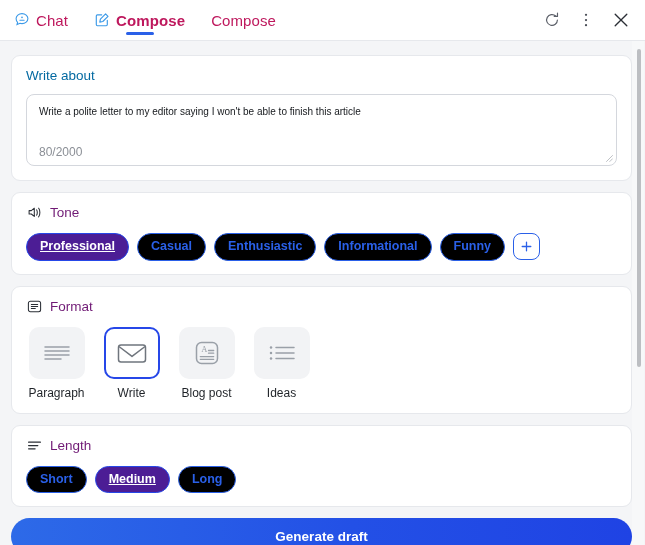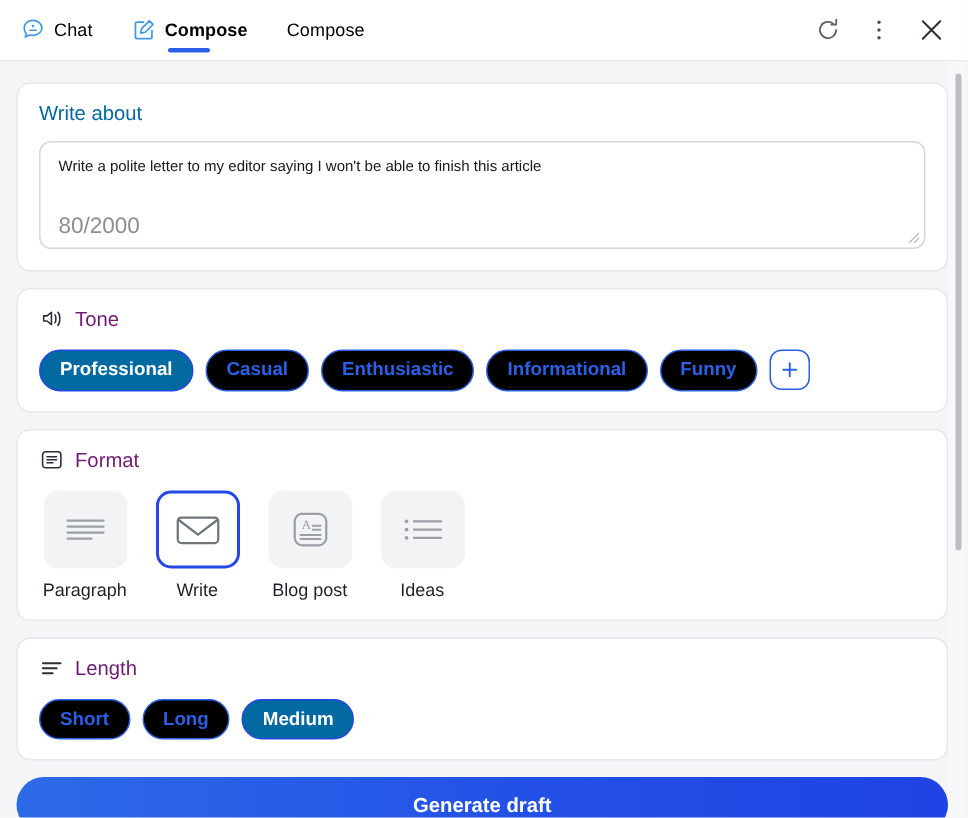--- a/index.html
+++ b/index.html
@@ -34,22 +34,22 @@
   .tab {
     display: flex;
     align-items: center;
     gap: 6px;
     height: 100%;
     position: relative;
     cursor: pointer;
     padding: 0 2px;
   }
   .tab-label {
-    font-size: 12px;
-    color: #000000;
+    font-size: 15px;
+    color: #be185d;
     letter-spacing: 0.1px;
   }
   .tab.active .tab-label {
     font-weight: bold;
   }
   .tab.active .tab-underline {
     position: absolute;
     bottom: 5px;
     left: 50%;
     transform: translateX(-50%);
@@ -136,21 +136,21 @@
   }
   .textarea-value {
     font-size: 10px;
     color: #15181c;
     line-height: 1.35;
   }
   .char-counter {
     position: absolute;
     left: 12px;
     bottom: 6px;
-    font-size: 15px;
+    font-size: 12px;
     color: #8b8f96;
   }
   .resize-grip {
     position: absolute;
     right: 3px;
     bottom: 3px;
     width: 9px;
     height: 9px;
   }
 
@@ -188,23 +188,24 @@
     padding: 6px 13px 7px 13px;
     font-size: 12.5px;
     font-weight: bold;
     color: #2a60e8;
     background: #000000;
     cursor: pointer;
     line-height: 1;
     white-space: nowrap;
   }
   .chip.selected {
-    background: #0369a1;
+    background: #4c1d95;
     border-color: #2647e8;
     color: #ffffff;
+    text-decoration: underline;
   }
   .chip-add {
     width: 27px;
     height: 27px;
     border: 1.4px solid #2a60e8;
     border-radius: 8px;
     display: flex;
     align-items: center;
     justify-content: center;
     cursor: pointer;
@@ -402,22 +403,22 @@
 
   <div class="card card-section">
     <div class="section-head">
       <svg class="section-head-icon" viewBox="0 0 17 17">
         <path d="M2.6 5.2h11.8M2.6 8.5h9.2M2.6 11.8h6.5" stroke="#2b2f36" stroke-width="1.25" stroke-linecap="round" fill="none"></path>
       </svg>
       <span class="section-head-label">Length</span>
     </div>
     <div class="chip-row">
       <div class="chip">Short</div>
+      <div class="chip selected">Medium</div>
       <div class="chip">Long</div>
-      <div class="chip selected">Medium</div>
     </div>
   </div>
 
   <button class="generate-btn">Generate draft</button>
 
   <div class="scrollbar-track">
     <div class="scrollbar-thumb"></div>
   </div>
 </div>
 

